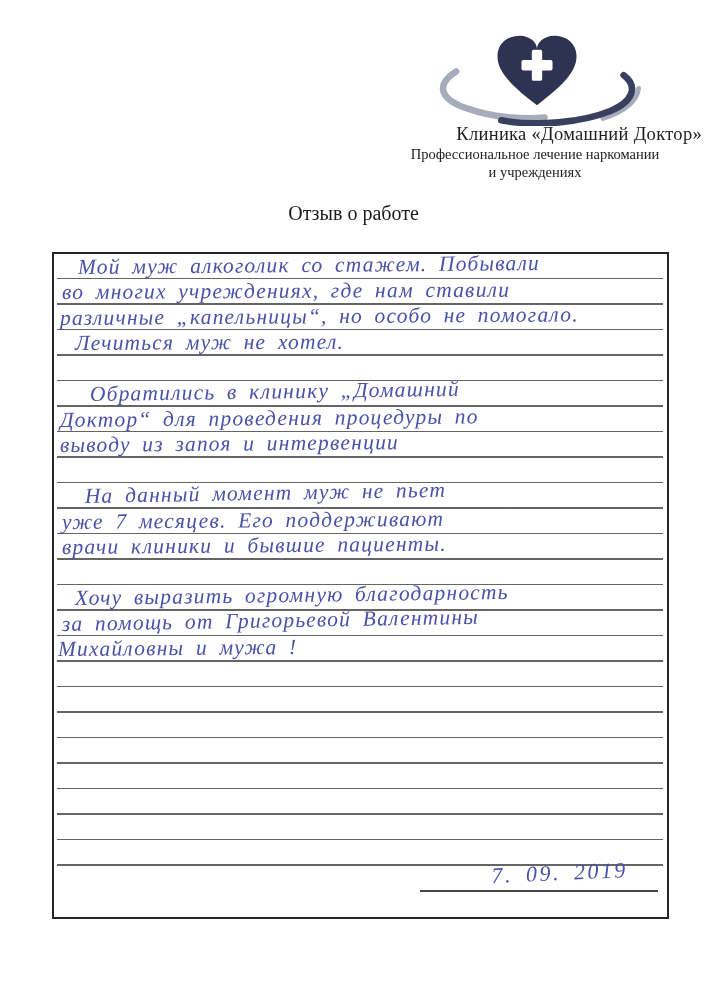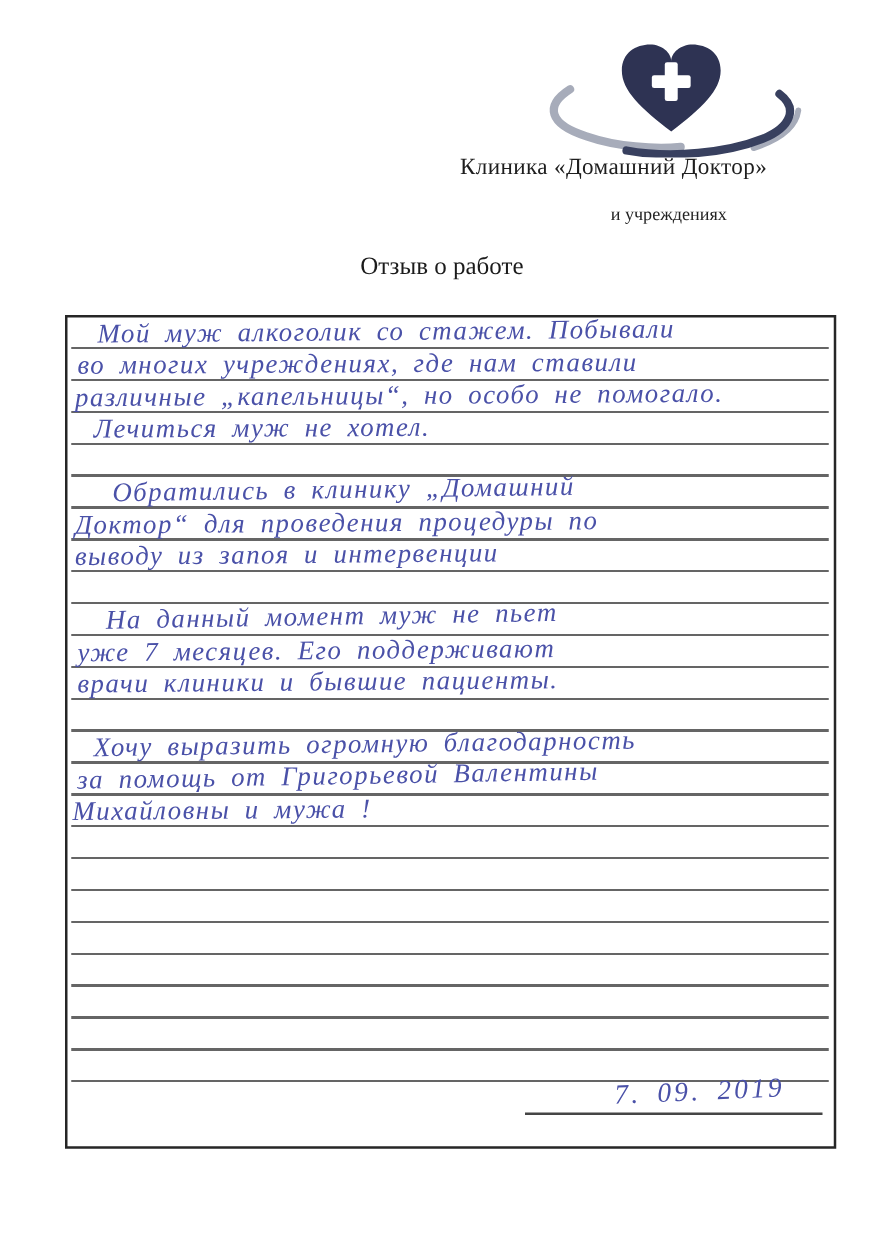--- a/index.html
+++ b/index.html
@@ -18,21 +18,21 @@
     left: 424px;
     top: 30px;
     width: 226px;
     height: 96px;
   }
   .clinic-name {
     position: absolute;
     left: 368px;
     top: 124px;
     width: 334px;
-    text-align: left;
+    text-align: right;
     font-size: 18.5px;
     color: #1e1e1e;
     letter-spacing: 0.3px;
   }
   .tagline-1 {
     position: absolute;
     left: 368px;
     top: 146px;
     width: 334px;
     text-align: center;
@@ -128,20 +128,21 @@
 
     <g>
       <rect x="114.5" y="21" width="11" height="33" rx="2" fill="#ffffff"></rect>
       <rect x="103.5" y="32" width="33" height="11" rx="2" fill="#ffffff"></rect>
     </g>
 
     <path d="M82,96 C120,103 168,98 198,86 C222,76 228,60 212,48" fill="none" stroke="#38405f" stroke-width="7" stroke-linecap="round"></path>
   </svg>
 
   <div class="clinic-name">Клиника «Домашний Доктор»</div>
+  <div class="tagline-1">Профессиональное лечение наркомании</div>
   <div class="tagline-2">и учреждениях</div>
 
   <div class="doc-title">Отзыв о работе</div>
 
   <div class="review-box">
     <div class="rules"></div>
     <div class="date-rule"></div>
   </div>
 
   <div class="hw" style="top:254px;left:78px;transform:rotate(-0.5deg)">Мой муж алкоголик со стажем. Побывали</div>

